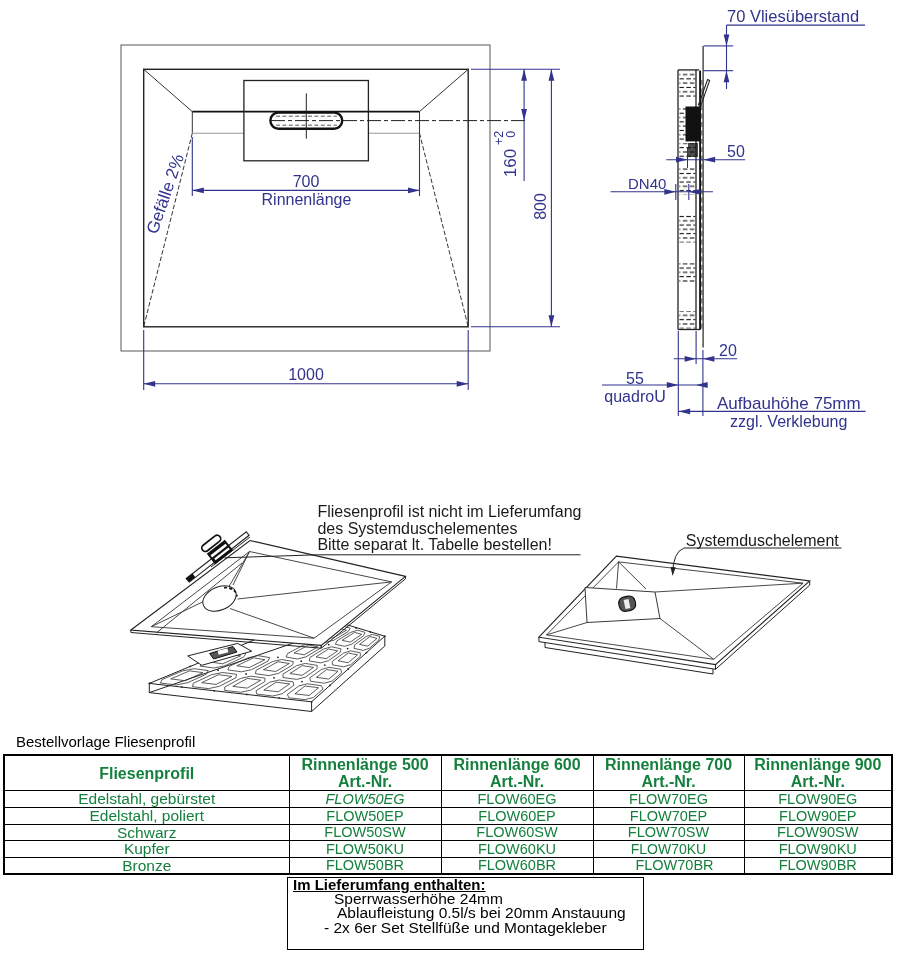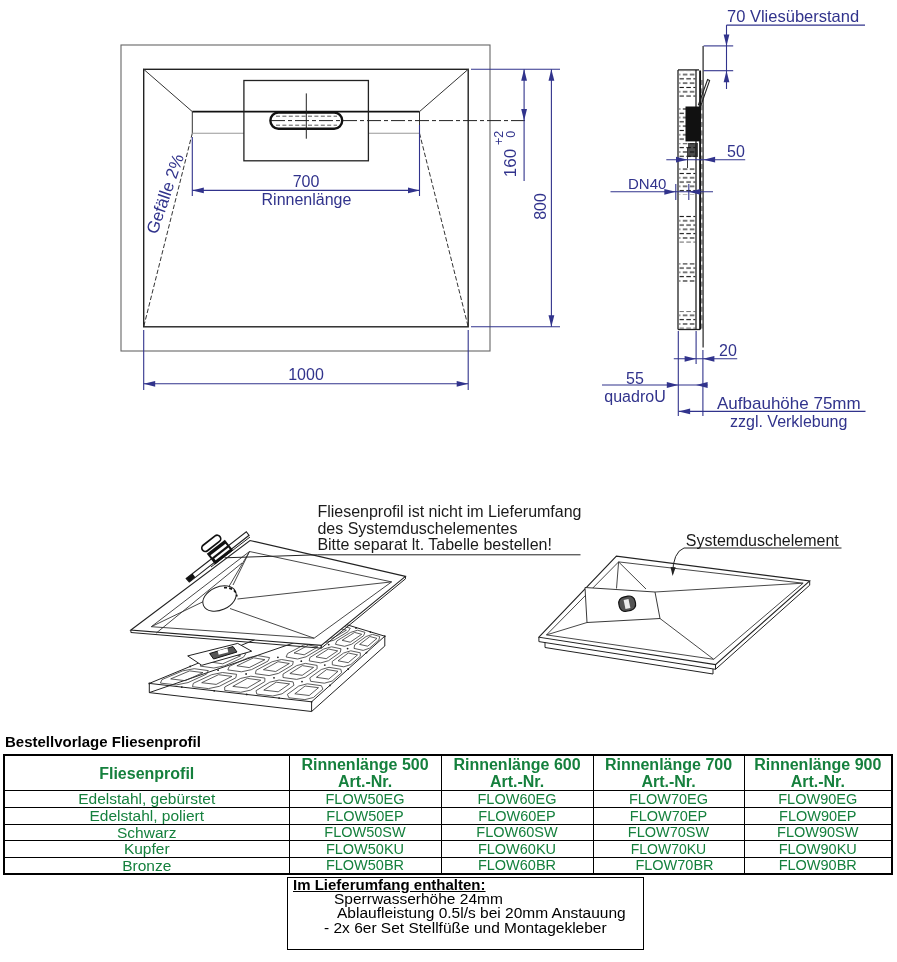--- a/index.html
+++ b/index.html
@@ -308,42 +308,42 @@
 <line x1="317.4" y1="554.8" x2="580.5" y2="554.8"></line>
 <line x1="317.4" y1="554.8" x2="224.5" y2="557.8"></line>
 
 <line x1="684" y1="548" x2="841.5" y2="548"></line>
 <path d="M684,548 Q673,552 672.6,574" fill="none"></path>
 </g>
 <polygon points="672.6,576.1 670.5,567.0 675.7,567.2" fill="#222"></polygon>
 </g>
     </svg>
 
-<div style="position:absolute;left:5px;top:733px;font-size:15px;font-weight:bold;color:#000;">Bestellvorlage Fliesenprofil</div>
+<div style="position:absolute;left:16px;top:733px;font-size:15px;font-weight:normal;color:#000;">Bestellvorlage Fliesenprofil</div>
 
 <table style="position:absolute;left:3px;top:754px;width:890px;table-layout:fixed;color:#15803d;text-align:center;border:2px solid #000;line-height:1;">
 <colgroup>
         <col style="width:285px">
         <col style="width:152px">
         <col style="width:152px">
         <col style="width:151px">
         <col>
       </colgroup>
 <tbody>
         <tr style="height:35px;font-weight:bold;font-size:16px;line-height:1.07;">
 <td>Fliesenprofil</td>
 <td>Rinnenlänge 500<br>Art.-Nr.</td>
 <td>Rinnenlänge 600<br>Art.-Nr.</td>
 <td>Rinnenlänge 700<br>Art.-Nr.</td>
 <td>Rinnenlänge 900<br>Art.-Nr.</td>
 </tr>
 
 <tr style="height:16.7px;">
           <td style="font-size:15.5px;">Edelstahl, gebürstet</td>
-          <td style="font-size:14.5px;">FLOW50EG</td>
+          <td style="font-size:14.5px;font-style:italic;">FLOW50EG</td>
           <td style="font-size:14.5px;">FLOW60EG</td>
           <td style="font-size:14.5px;">FLOW70EG</td>
           <td style="font-size:14.5px;">FLOW90EG</td>
         </tr>
 
 <tr style="height:16.7px;">
           <td style="font-size:15.5px;">Edelstahl, poliert</td>
           <td style="font-size:14.5px;">FLOW50EP</td>
           <td style="font-size:14.5px;">FLOW60EP</td>
           <td style="font-size:14.5px;">FLOW70EP</td>

